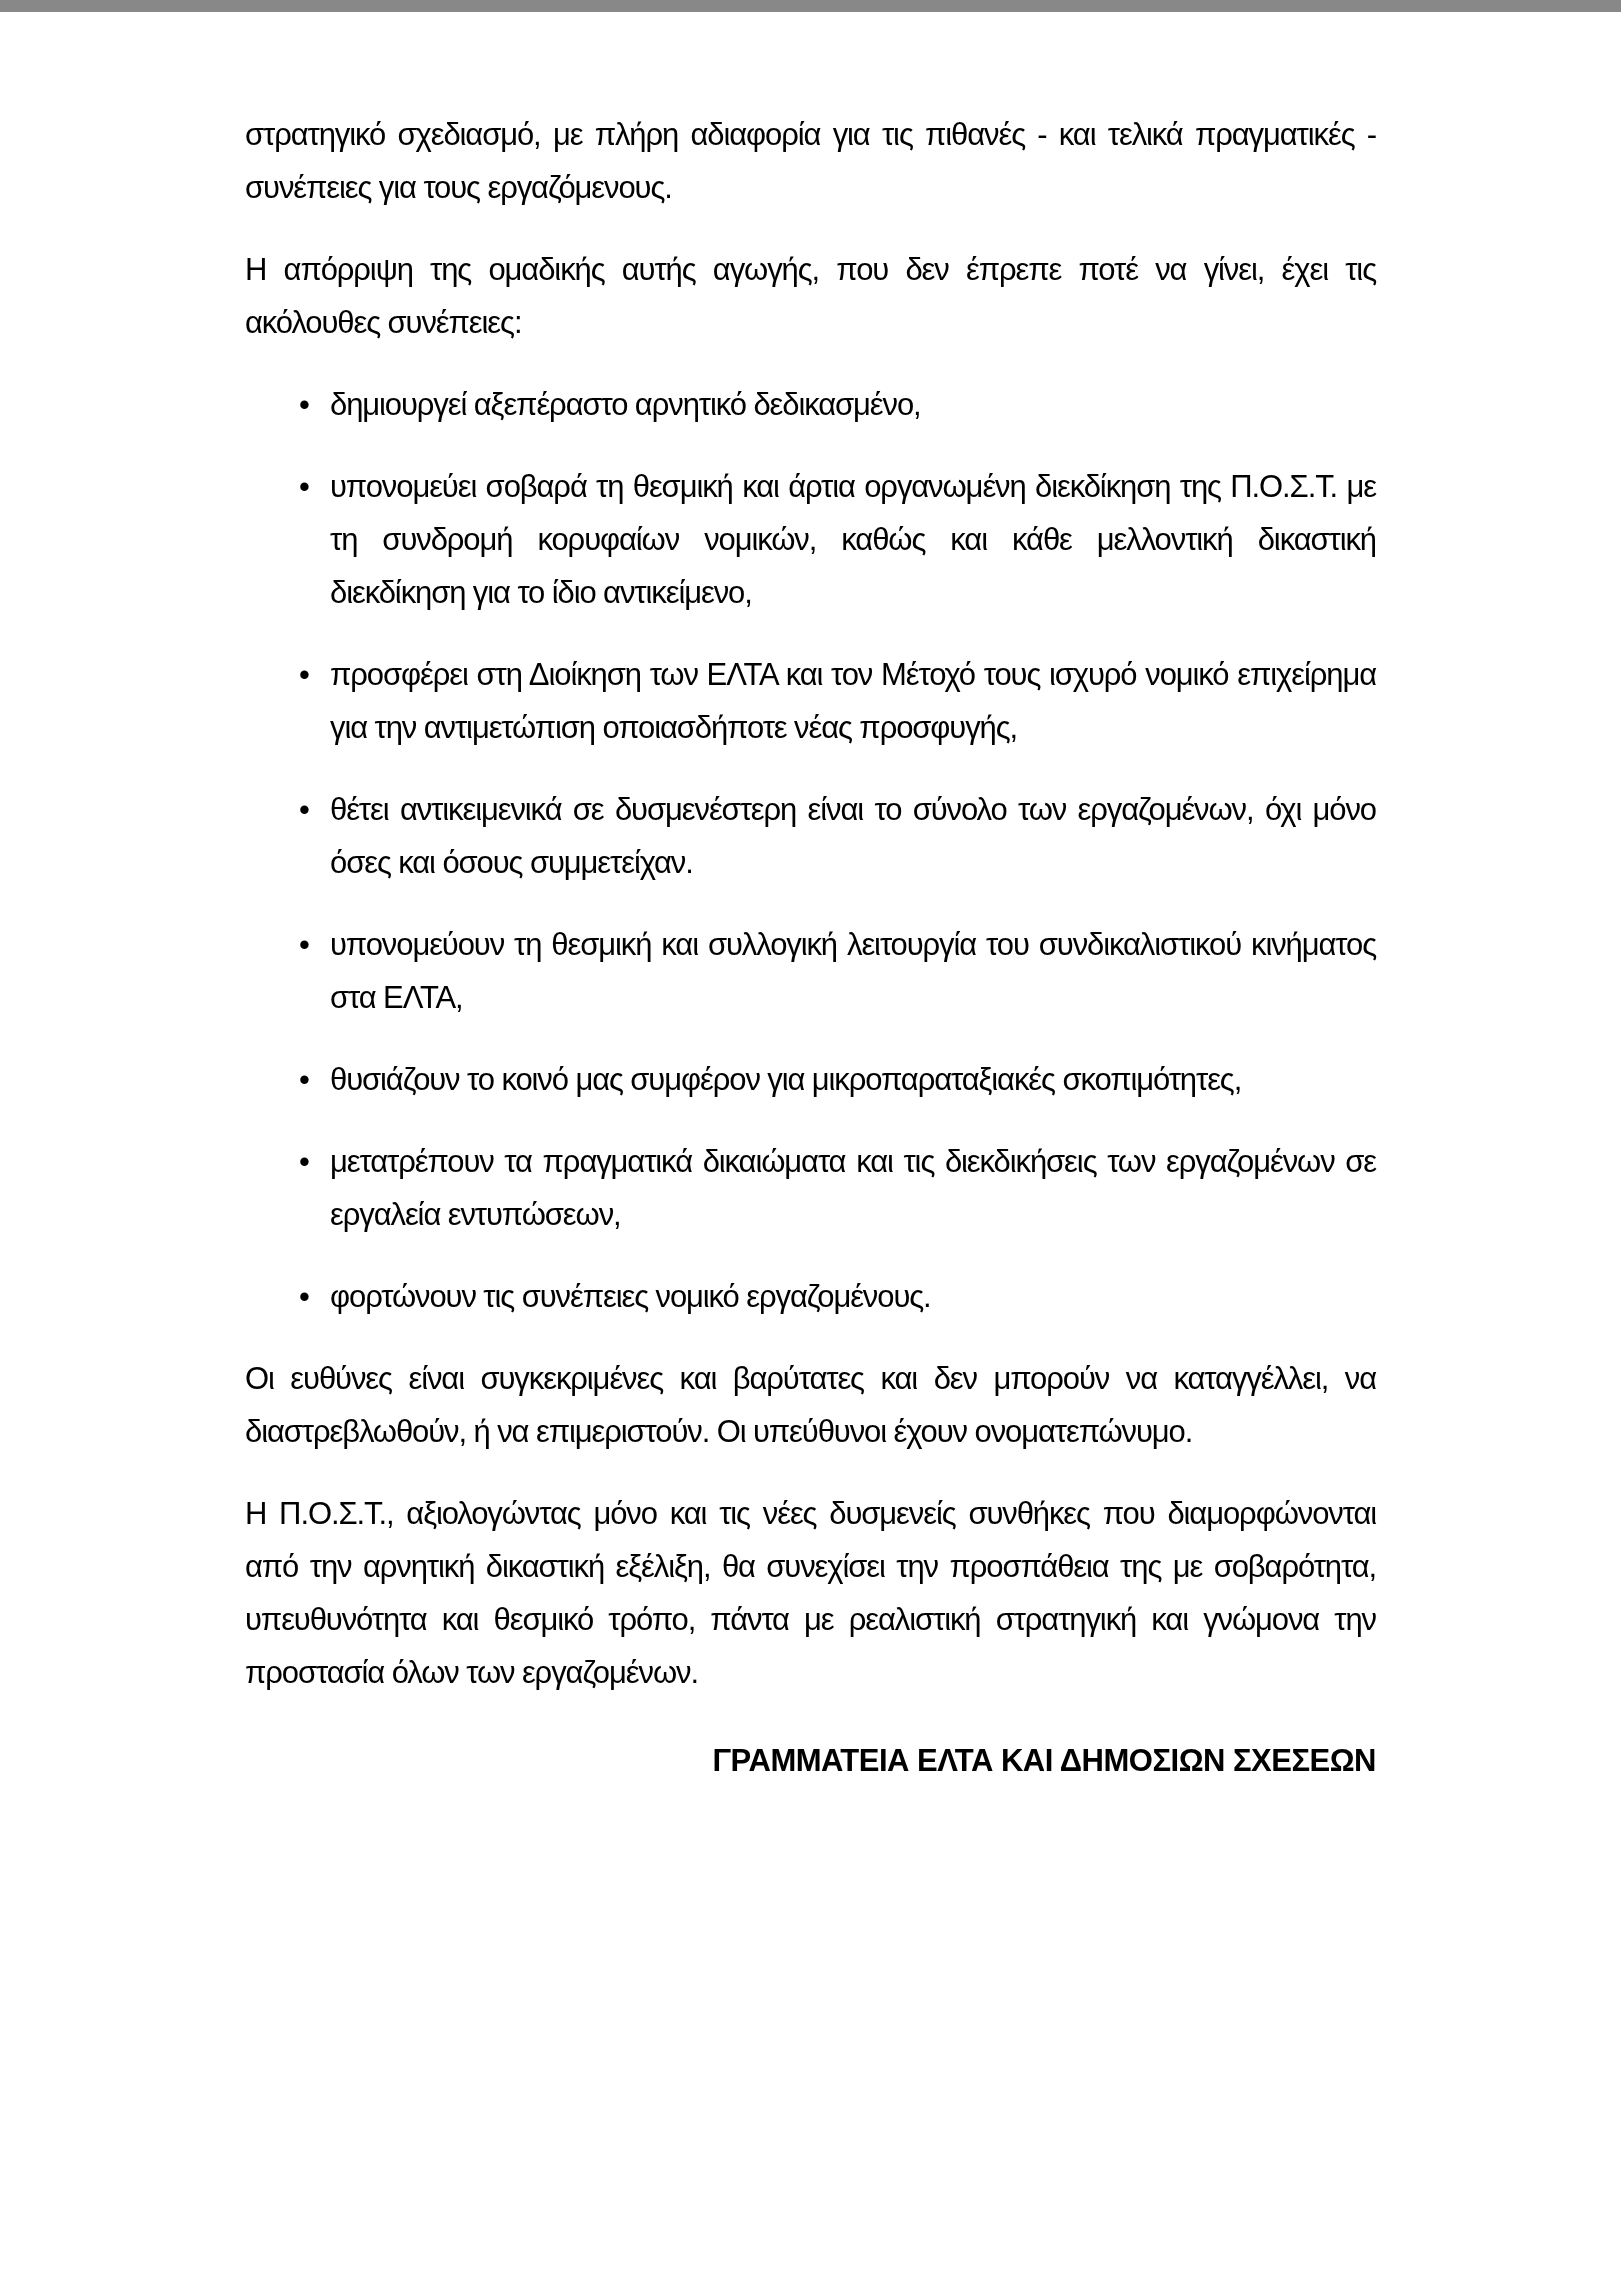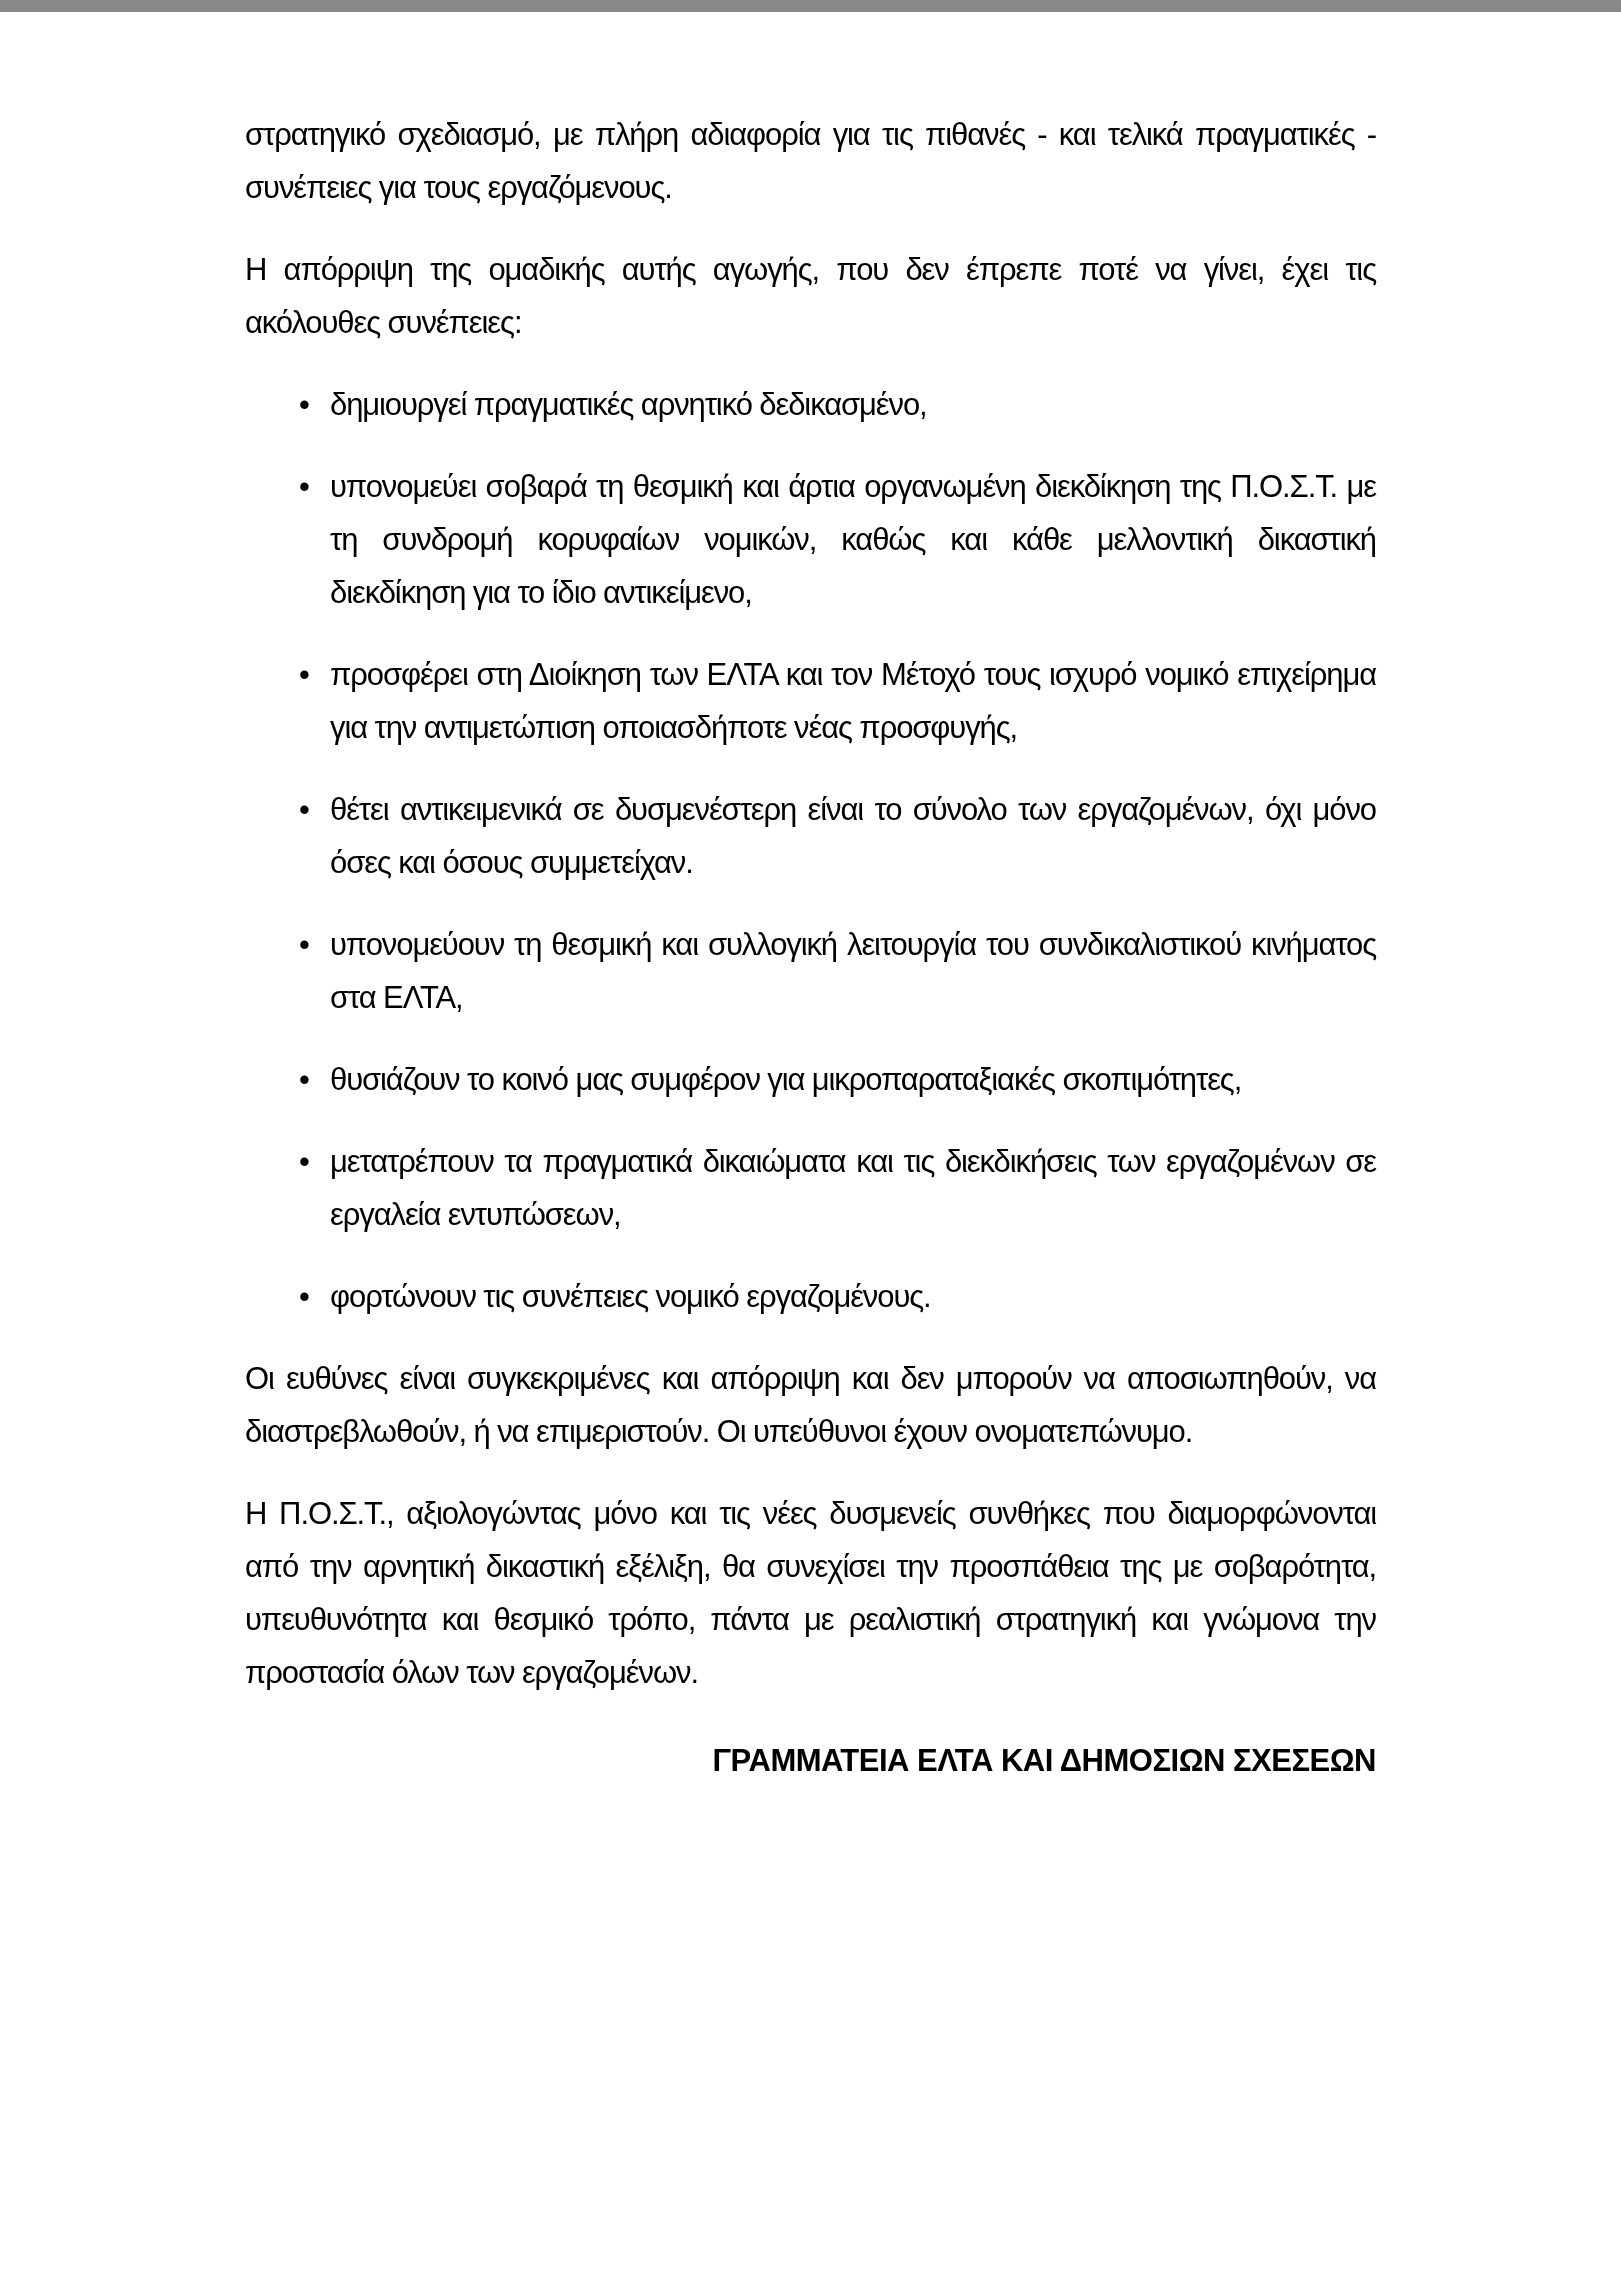--- a/index.html
+++ b/index.html
@@ -62,21 +62,21 @@
 
 <div class="page">
 
   <p class="para">στρατηγικό σχεδιασμό, με πλήρη αδιαφορία για τις πιθανές - και τελικά πραγματικές - συνέπειες για τους εργαζόμενους.</p>
 
   <p class="para">Η απόρριψη της ομαδικής αυτής αγωγής, που δεν έπρεπε ποτέ να γίνει, έχει τις ακόλουθες συνέπειες:</p>
 
   <ul class="bullet-list">
     <li class="bullet-item">
       <span class="bullet-dot">•</span>
-      <span class="bullet-text">δημιουργεί πραγματικές αρνητικό δεδικασμένο,</span>
+      <span class="bullet-text">δημιουργεί αξεπέραστο αρνητικό δεδικασμένο,</span>
     </li>
     <li class="bullet-item">
       <span class="bullet-dot">•</span>
       <span class="bullet-text">υπονομεύει σοβαρά τη θεσμική και άρτια οργανωμένη διεκδίκηση της Π.Ο.Σ.Τ. με τη συνδρομή κορυφαίων νομικών, καθώς και κάθε μελλοντική δικαστική διεκδίκηση για το ίδιο αντικείμενο,</span>
     </li>
     <li class="bullet-item">
       <span class="bullet-dot">•</span>
       <span class="bullet-text">προσφέρει στη Διοίκηση των ΕΛΤΑ και τον Μέτοχό τους ισχυρό νομικό επιχείρημα για την αντιμετώπιση οποιασδήποτε νέας προσφυγής,</span>
     </li>
     <li class="bullet-item">
@@ -98,20 +98,20 @@
     <li class="bullet-item">
       <span class="bullet-dot">•</span>
       <span class="bullet-text">μετατρέπουν τα πραγματικά δικαιώματα και τις διεκδικήσεις των εργαζομένων σε εργαλεία εντυπώσεων,</span>
     </li>
     <li class="bullet-item">
       <span class="bullet-dot">•</span>
       <span class="bullet-text">φορτώνουν τις συνέπειες νομικό εργαζομένους.</span>
     </li>
   </ul>
 
-  <p class="para">Οι ευθύνες είναι συγκεκριμένες και απόρριψη και δεν μπορούν να αποσιωπηθούν, να διαστρεβλωθούν, ή να επιμεριστούν. Οι υπεύθυνοι έχουν ονοματεπώνυμο.</p>
+  <p class="para">Οι ευθύνες είναι συγκεκριμένες και βαρύτατες και δεν μπορούν να καταγγέλλει, να διαστρεβλωθούν, ή να επιμεριστούν. Οι υπεύθυνοι έχουν ονοματεπώνυμο.</p>
 
   <p class="para">Η Π.Ο.Σ.Τ., αξιολογώντας μόνο και τις νέες δυσμενείς συνθήκες που διαμορφώνονται από την αρνητική δικαστική εξέλιξη, θα συνεχίσει την προσπάθεια της με σοβαρότητα, υπευθυνότητα και θεσμικό τρόπο, πάντα με ρεαλιστική στρατηγική και γνώμονα την προστασία όλων των εργαζομένων.</p>
 
   <p class="signature">ΓΡΑΜΜΑΤΕΙΑ ΕΛΤΑ ΚΑΙ ΔΗΜΟΣΙΩΝ ΣΧΕΣΕΩΝ</p>
 
 </div>
 
 
 </body></html>

